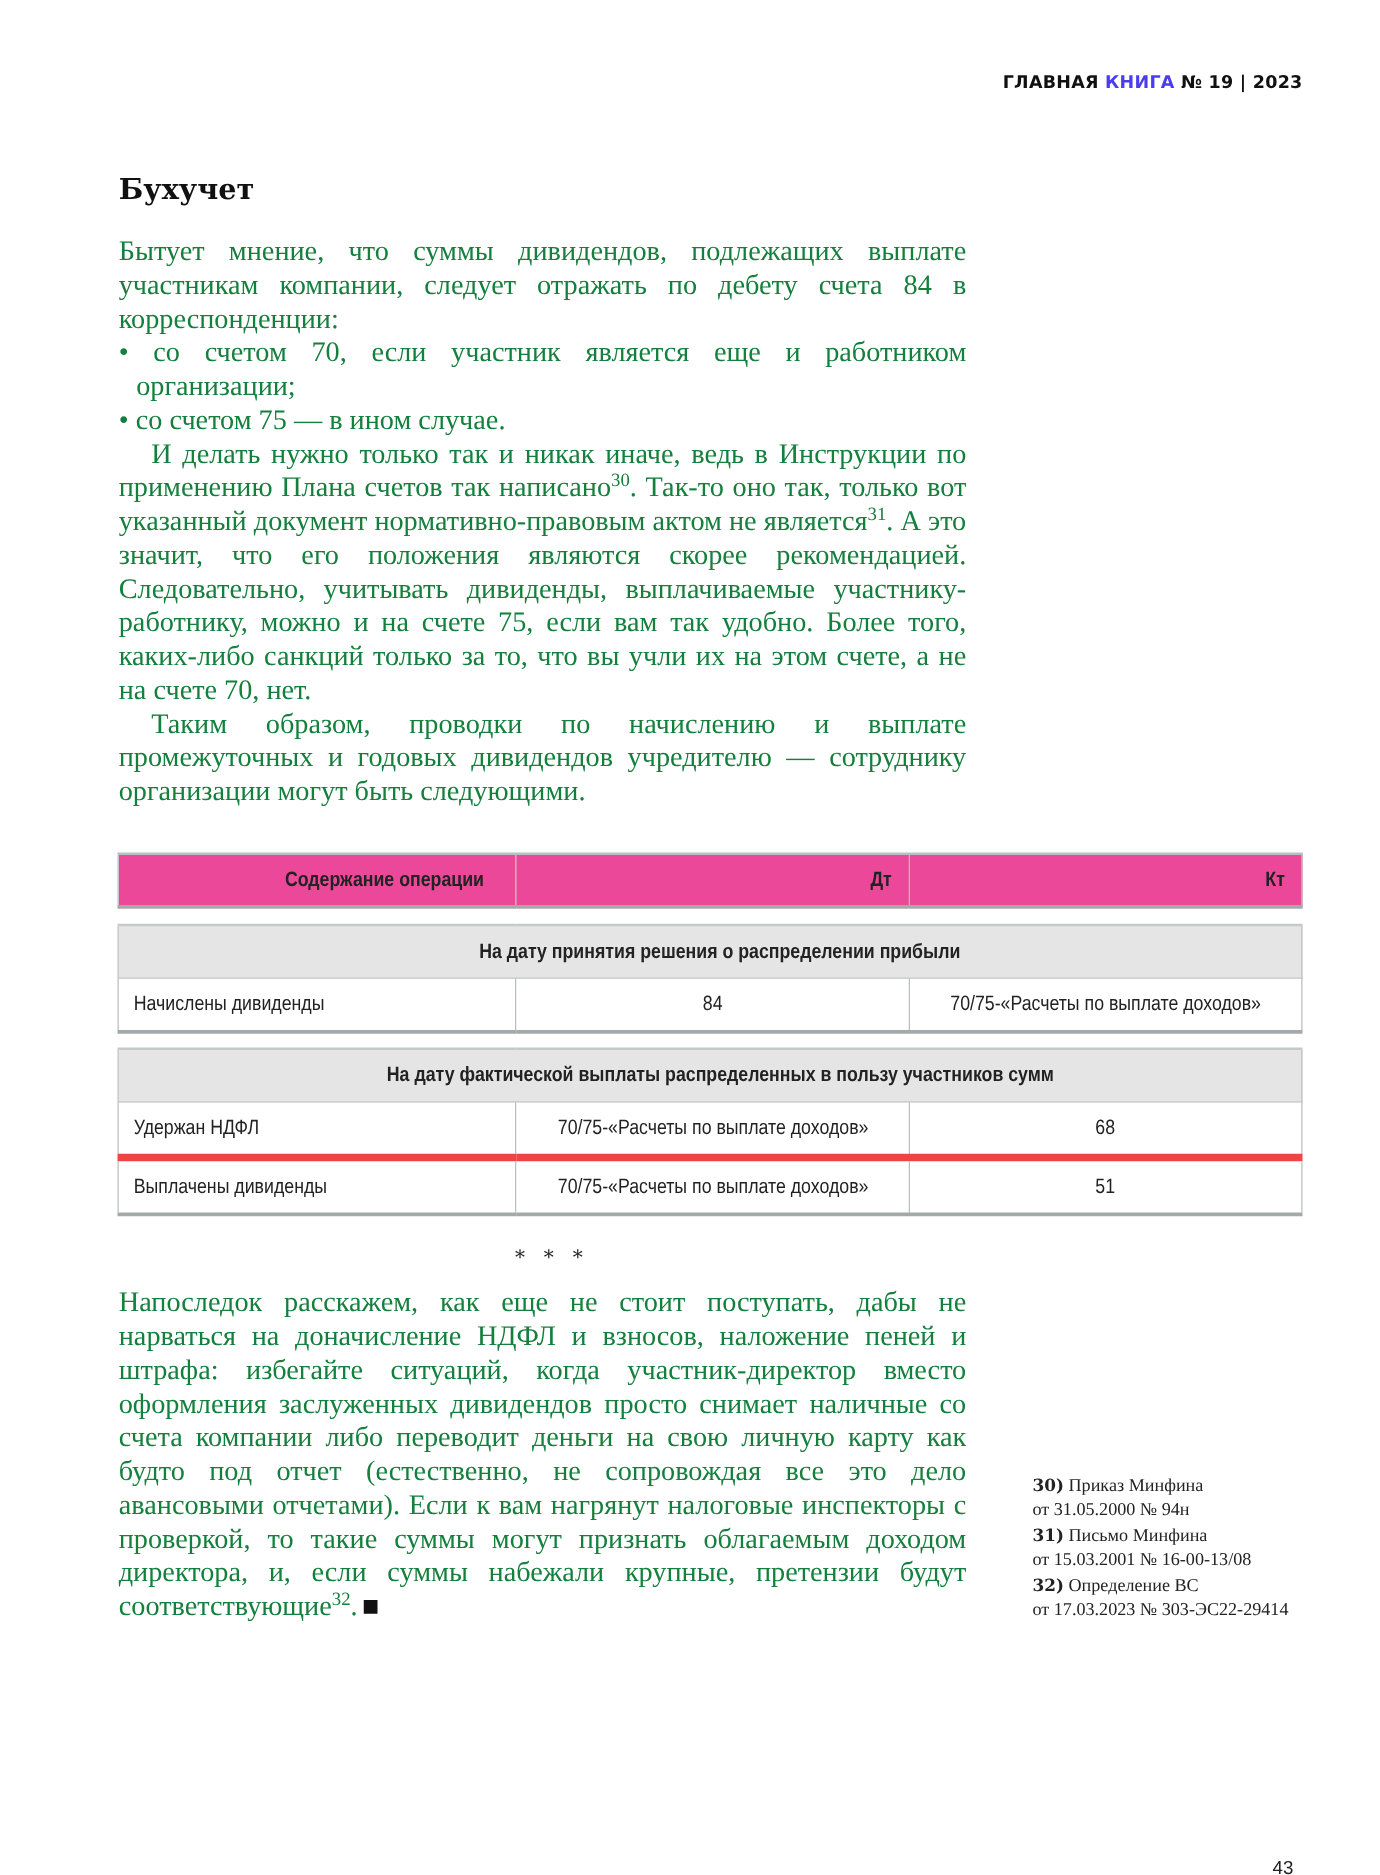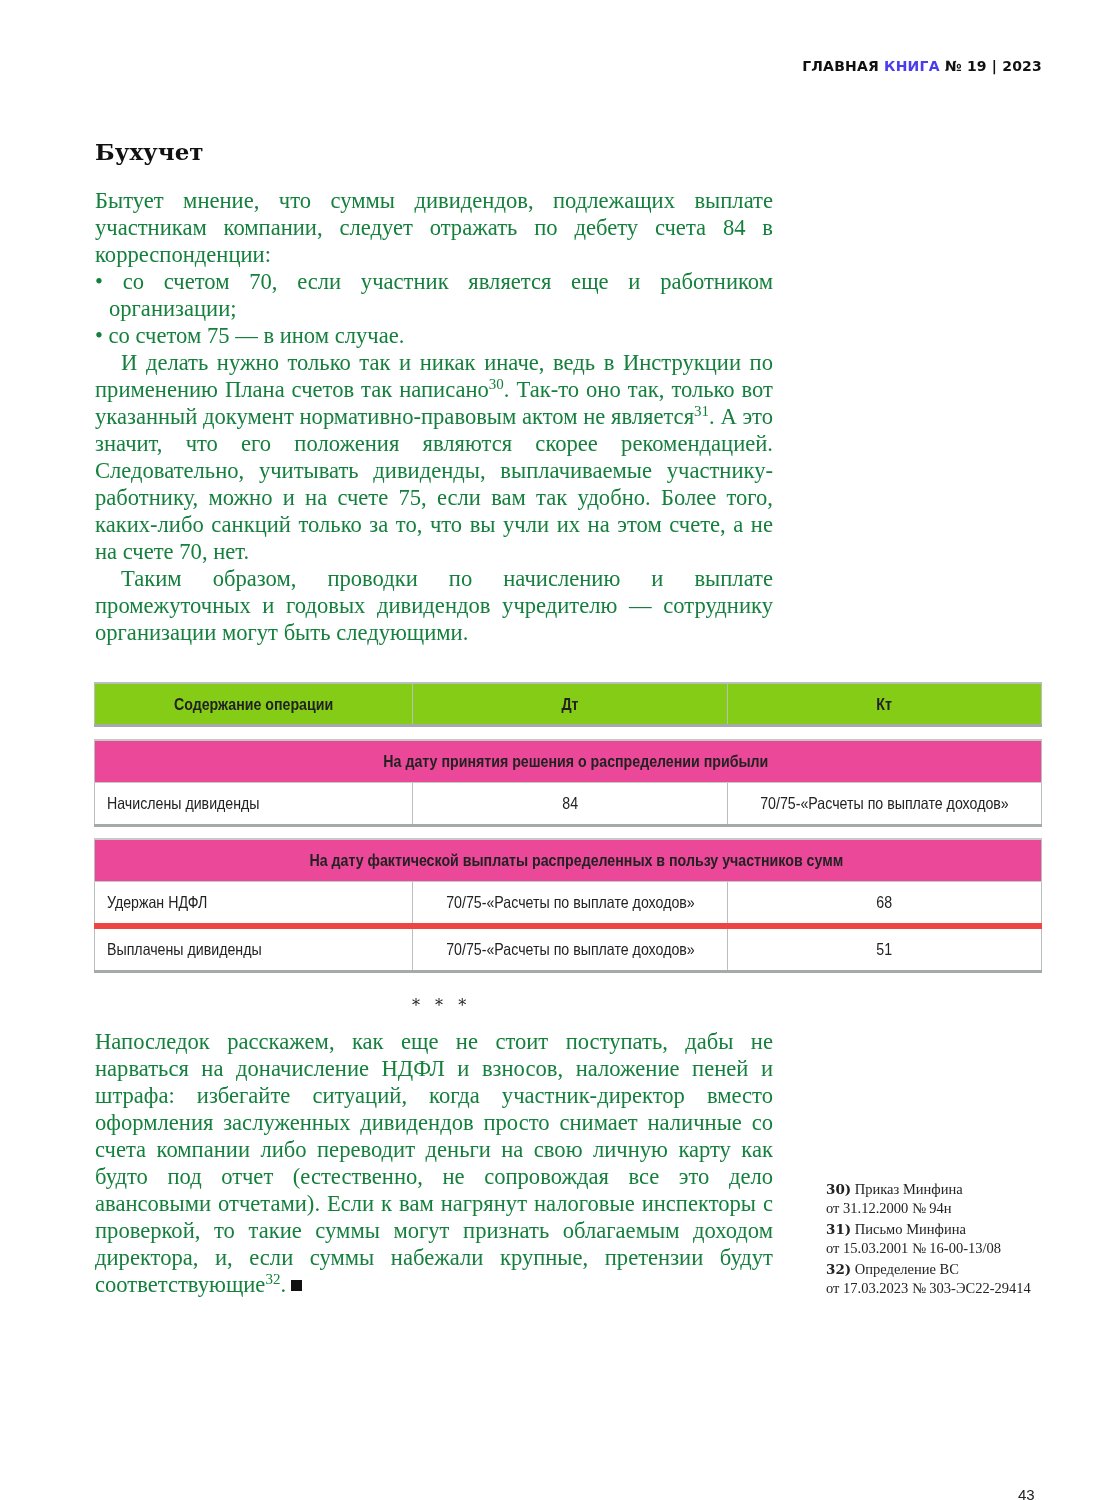--- a/index.html
+++ b/index.html
@@ -14,22 +14,22 @@
   .indent { text-indent: 26px; }
   .bullet { margin: 0; padding-left: 14px; text-indent: -14px; text-align: justify; text-align-last: left; }
   sup { font-size: 15px; line-height: 0; vertical-align: 8px; }
 
   
   .tbl { position: absolute; left: 94px; width: 948px; border-collapse: collapse; font-family: "Liberation Sans", sans-serif; font-size: 16.5px; color: #222; }
   .tbl td { border-left: 1px solid #b9bfbe; border-right: 1px solid #b9bfbe; padding: 0 12px; height: 41px; }
   .tbl .c1 { width: 293px; }
   .tbl .c2 { width: 290px; text-align: center; }
   .tbl .c3 { text-align: center; margin-top: 44px; }
-  .tbl .hdr td { background: #84cc16; font-weight: bold; text-align: center; border-top: 2px solid #b9bfbe; border-bottom: 3px solid #a3aaa9; height: 40px; }
-  .tbl .sec td { background: #ec4899; font-weight: bold; text-align: center; border-top: 2px solid #c5cac9; border-bottom: 1px solid #c5cac9; padding-left: 28px; }
+  .tbl .hdr td { background: #ec4899; font-weight: bold; text-align: right; border-top: 2px solid #b9bfbe; border-bottom: 3px solid #a3aaa9; height: 40px; }
+  .tbl .sec td { background: #e5e5e5; font-weight: bold; text-align: center; border-top: 2px solid #c5cac9; border-bottom: 1px solid #c5cac9; padding-left: 28px; }
   .tbl .row td { border-bottom: 6px solid #ef4444; }
   .tbl .row.last td { border-bottom: 3px solid #a3aaa9; }
   .cond { display: inline-block; transform: scaleX(0.86); transform-origin: center; white-space: nowrap; }
   .cond-l { display: inline-block; transform: scaleX(0.86); transform-origin: left; white-space: nowrap; }
 
   .stars { position: absolute; left: 412px; top: 996px; font-family: "DejaVu Serif", serif; font-size: 16px; letter-spacing: 5px; color: #222; }
   .footnotes { position: absolute; left: 826px; top: 1180px; width: 230px; font-family: "Liberation Serif", serif; font-size: 14.5px; line-height: 19px; color: #222; }
   .fn { margin-bottom: 2px; }
   .fn b { font-family: "DejaVu Serif", serif; font-size: 13.5px; text-align: center; }
   .page-num { position: absolute; left: 1018px; top: 1486px; font-family: "Liberation Sans", sans-serif; font-size: 15px; color: #222; }
@@ -95,18 +95,18 @@
 </tbody>
   </table>
 
 <div class="stars">* * *</div>
 
 <div class="col" style="top:1028px;">
   <p class="para"><span>Напоследок расскажем, как еще не стоит поступать, дабы не нарваться на доначисление НДФЛ и взносов, наложение пеней и штрафа: избегайте ситуаций, когда участник-директор вместо оформления заслуженных дивидендов просто снимает наличные со счета компании либо переводит деньги на свою личную карту как будто под отчет (естественно, не сопровождая все это дело авансовыми отчетами). Если к вам нагрянут налоговые инспекторы с проверкой, то такие суммы могут признать облагаемым доходом директора, и, если суммы набежали крупные, претензии будут соответствующие</span><sup>32</sup><span>.</span><span class="endmark"></span></p>
 </div>
 
 <div class="footnotes">
-  <div class="fn"><b>30)</b> <span>Приказ Минфина</span><br><span>от 31.12.2000 № 94н</span></div>
+  <div class="fn"><b>30)</b> <span>Приказ Минфина</span><br><span>от 31.05.2000 № 94н</span></div>
   <div class="fn"><b>31)</b> <span>Письмо Минфина</span><br><span>от 15.03.2001 № 16-00-13/08</span></div>
   <div class="fn"><b>32)</b> <span>Определение ВС</span><br><span>от 17.03.2023 № 303-ЭС22-29414</span></div>
 </div>
 
 <div class="page-num">43</div>
 
 </body></html>

